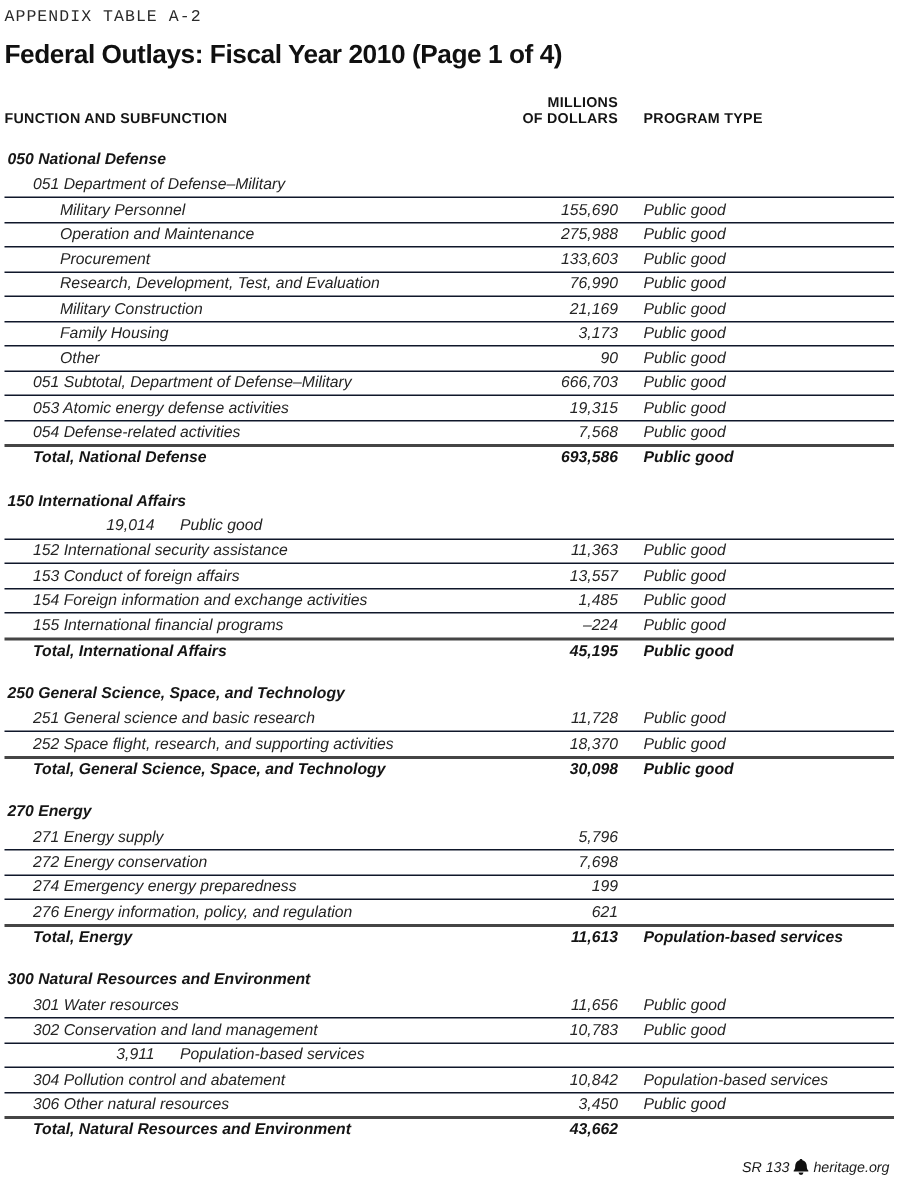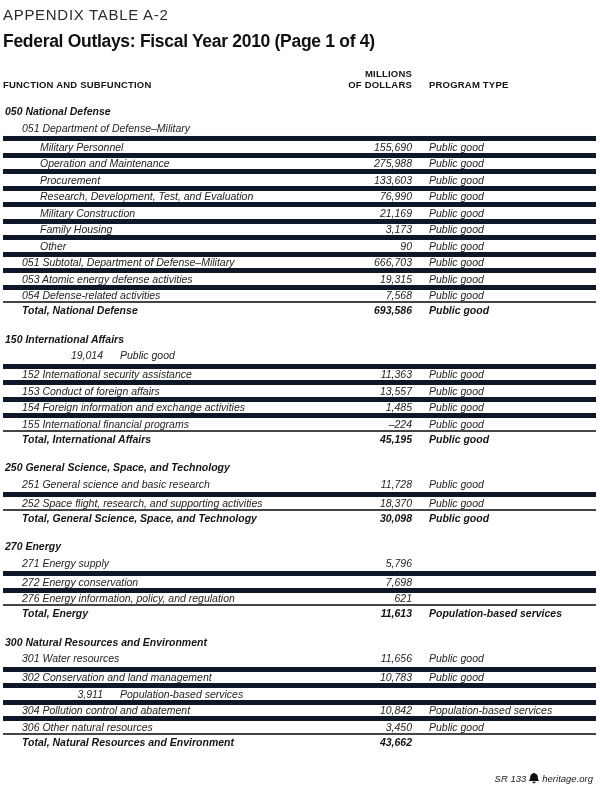--- a/index.html
+++ b/index.html
@@ -8,22 +8,22 @@
   body {
     width:600px; height:794px;
     position:relative;
     font-family:"Liberation Sans", sans-serif;
     color:#212121;
     overflow:hidden;
   }
   .page { padding:6px 4px 0 3px; }
 
   .eyebrow {
-    font-family:Liberation Sans, sans-serif;
-    font-size:15px;
+    font-family:Liberation Mono, monospace;
+    font-size:11px;
     letter-spacing:0.7px;
     color:#2b2b2b;
   }
   .page-title {
     margin-top:8px;
     font-size:17.5px;
     font-weight:bold;
     letter-spacing:-0.3px;
     color:#101010;
   }
@@ -51,21 +51,21 @@
     color:#161616;
     padding-left:2px;
   }
   .row {
     display:flex;
     align-items:center;
     height:16.5px;
     font-size:10.5px;
     color:#242424;
   }
-  .rows .row + .row { border-top:5px solid #0f172a; }
+  .rows .row + .row { border-top:1px solid #0f172a; }
   .total-row { border-top:2px solid #454545; font-weight:bold; color:#141414; }
   .label  { flex:1 1 auto; white-space:nowrap; overflow:hidden; }
   .amount { flex:0 0 100px; text-align:right; white-space:nowrap; }
   .type   { flex:0 0 184px; padding-left:17px; white-space:nowrap; }
   .indent-1 .label { padding-left:19px; }
   .indent-2 .label { padding-left:37px; }
 
   .page-footer {
     position:absolute;
     top:772px; right:7px;
@@ -219,20 +219,25 @@
         <div class="section-title">270 Energy</div>
         <div class="rows">
           <div class="row indent-1">
             <div class="label">271 Energy supply</div>
             <div class="amount">5,796</div>
             <div class="type"></div>
           </div>
           <div class="row indent-1">
             <div class="label">272 Energy conservation</div>
             <div class="amount">7,698</div>
+            <div class="type"></div>
+          </div>
+          <div class="row indent-1">
+            <div class="label">274 Emergency energy preparedness</div>
+            <div class="amount">199</div>
             <div class="type"></div>
           </div>
           <div class="row indent-1">
             <div class="label">276 Energy information, policy, and regulation</div>
             <div class="amount">621</div>
             <div class="type"></div>
           </div>
         </div>
         <div class="row indent-1 total-row">
           <div class="label">Total, Energy</div>

